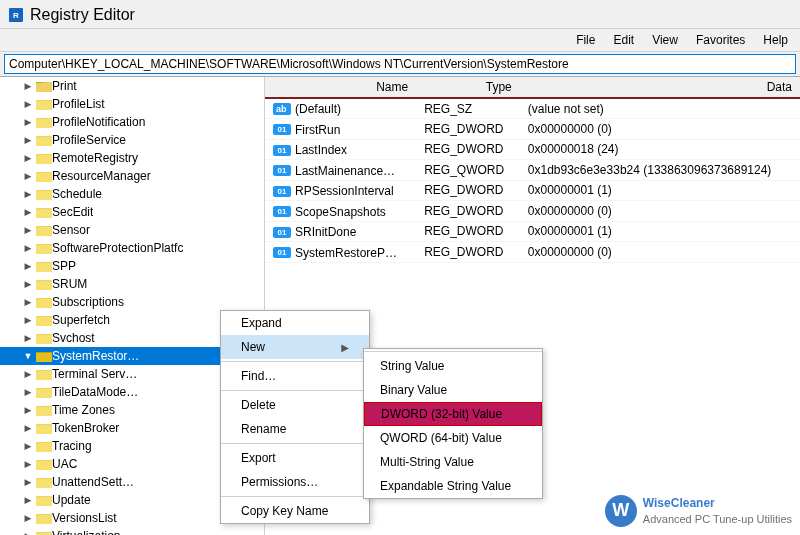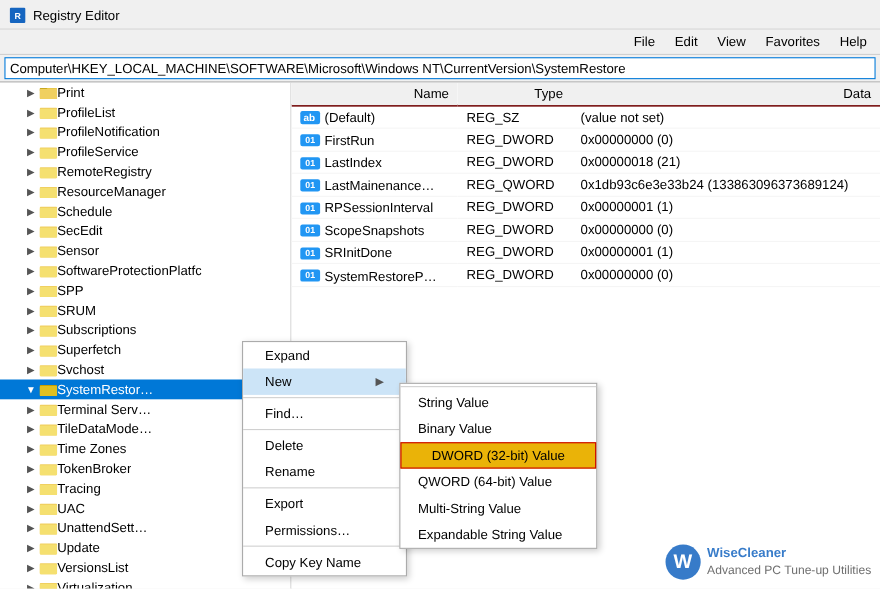--- a/index.html
+++ b/index.html
@@ -15,21 +15,21 @@
     
     .title-bar {
       background: #f0f0f0;
       padding: 6px 8px 4px 8px;
       display: flex;
       align-items: center;
       gap: 6px;
       border-bottom: 1px solid #d0d0d0;
     }
     .title-bar-text {
-      font-size: 12px;
+      font-size: 16px;
       font-weight: normal;
       color: #000;
     }
 
     
     .menu-bar {
       display: flex;
       gap: 2px;
       padding: 2px 4px;
       background: #f0f0f0;
@@ -528,21 +528,21 @@
       <td>0x00000000 (0)</td>
     </tr>
           <tr>
       <td>
         <span class="reg-icon">
           <span class="reg-icon-dword" style="font-size:8px;padding:1px 1px;">01</span>
           <span>LastIndex</span>
         </span>
       </td>
       <td>REG_DWORD</td>
-      <td>0x00000018 (21)</td>
+      <td>0x00000018 (24)</td>
     </tr>
           <tr>
       <td>
         <span class="reg-icon">
           <span class="reg-icon-dword" style="font-size:8px;padding:1px 1px;">01</span>
           <span>LastMainenance…</span>
         </span>
       </td>
       <td>REG_QWORD</td>
       <td>0x1db93c6e3e33b24 (133863096373689124)</td>
@@ -626,21 +626,21 @@
 </div>
 
 <div class="submenu">
   <div class="context-menu-separator"></div>
   <div class="submenu-item">
     <span>String Value</span>
   </div>
   <div class="submenu-item">
     <span>Binary Value</span>
   </div>
-  <div class="submenu-item dword-highlighted" style="border: 1.5px solid #cc0000; background: #eab308; padding: 4px 16px; text-align: center;">
+  <div class="submenu-item dword-highlighted" style="border: 1.5px solid #cc0000; background: #be185d; padding: 4px 16px;">
     <span>DWORD (32-bit) Value</span>
   </div>
   <div class="submenu-item">
     <span>QWORD (64-bit) Value</span>
   </div>
   <div class="submenu-item">
     <span>Multi-String Value</span>
   </div>
   <div class="submenu-item">
     <span>Expandable String Value</span>

